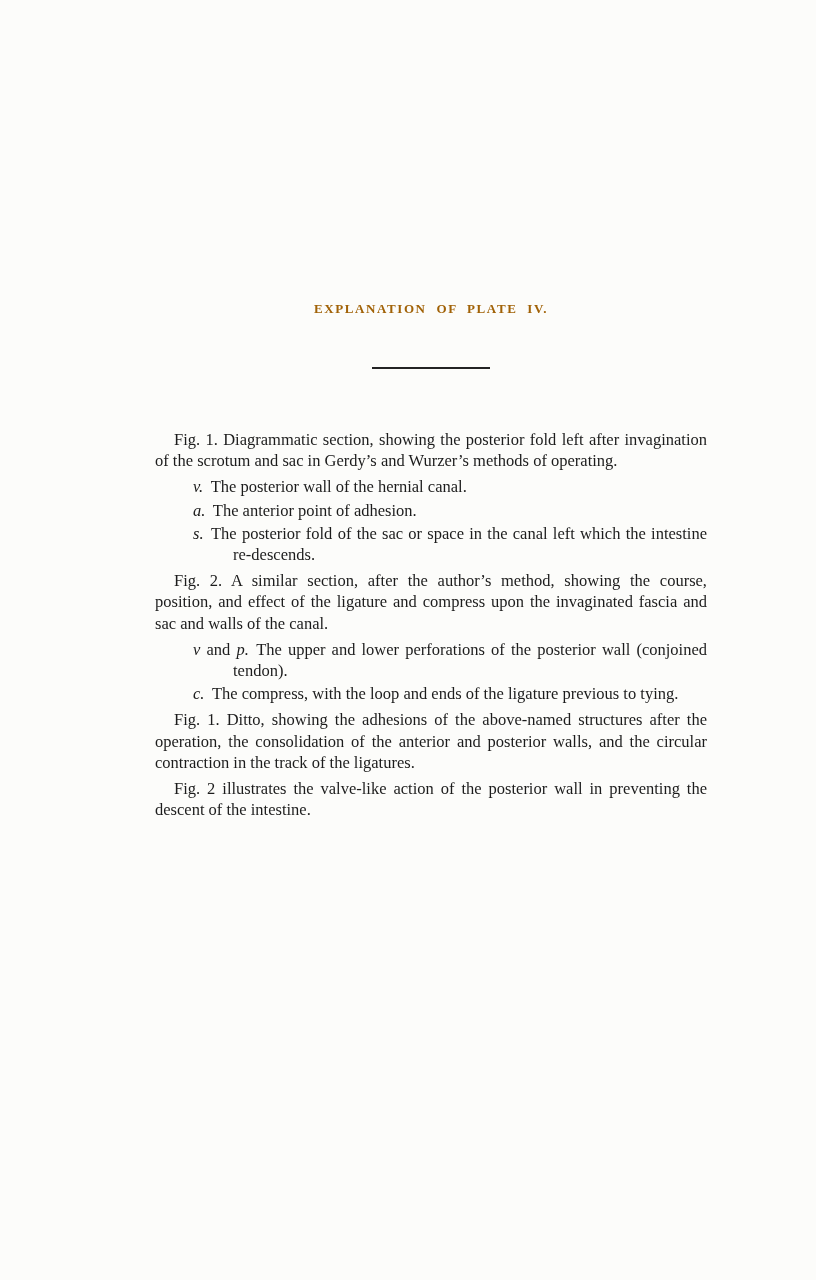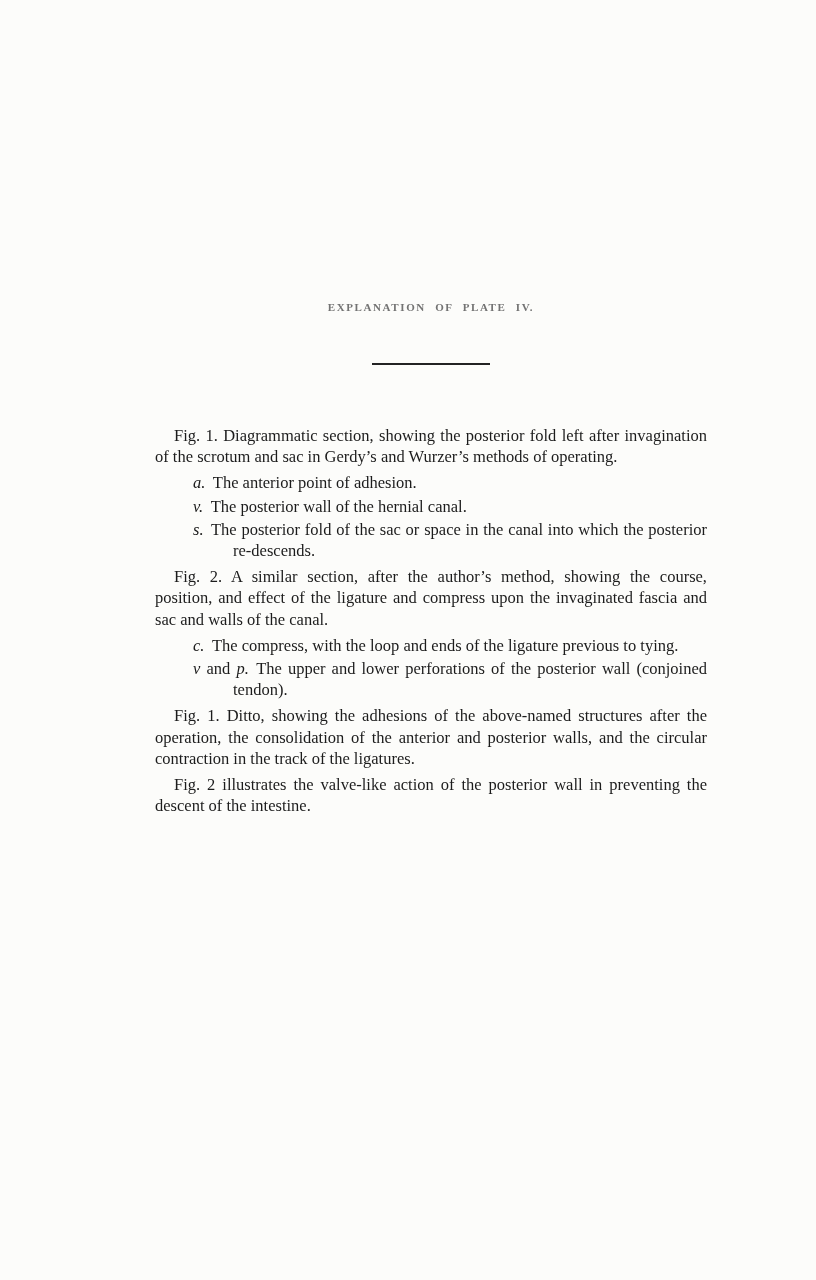--- a/index.html
+++ b/index.html
@@ -13,27 +13,27 @@
     position: relative;
     overflow: hidden;
   }
   .content {
     position: absolute;
     left: 155px;
     top: 301px;
     width: 552px;
   }
   .title {
-    font-size: 11px;
+    font-size: 13px;
     font-weight: bold;
     text-align: center;
     letter-spacing: 1.6px;
     word-spacing: 5px;
     margin: 0;
-    color: #737373;
+    color: #a16207;
   }
   .rule {
     width: 118px;
     height: 2px;
     background: #232323;
     margin: 50px auto 0 auto;
   }
   .para {
     text-align: justify;
     text-indent: 19px;
@@ -58,31 +58,31 @@
 
 <div class="page">
   <div class="content">
 
     <h1 class="title">EXPLANATION OF PLATE IV.</h1>
 
     <div class="rule"></div>
 
     <p class="para first">Fig. 1. Diagrammatic section, showing the posterior fold left after invagination of the scrotum and sac in Gerdy’s and Wurzer’s methods of operating.</p>
 
+    <p class="item"><span class="lbl"><span class="it">v.</span></span><span class="txt">The posterior wall of the hernial canal.</span></p>
+
     <p class="item"><span class="lbl"><span class="it">a.</span></span><span class="txt">The anterior point of adhesion.</span></p>
 
-    <p class="item"><span class="lbl"><span class="it">v.</span></span><span class="txt">The posterior wall of the hernial canal.</span></p>
-
-    <p class="item"><span class="lbl"><span class="it">s.</span></span><span class="txt">The posterior fold of the sac or space in the canal into which the posterior re-descends.</span></p>
+    <p class="item"><span class="lbl"><span class="it">s.</span></span><span class="txt">The posterior fold of the sac or space in the canal left which the intestine re-descends.</span></p>
 
     <p class="para">Fig. 2. A similar section, after the author’s method, showing the course, position, and effect of the ligature and compress upon the invaginated fascia and sac and walls of the canal.</p>
 
+    <p class="item"><span class="lbl"><span class="it">v</span><span> and </span><span class="it">p.</span></span><span class="txt">The upper and lower perforations of the posterior wall (conjoined tendon).</span></p>
+
     <p class="item"><span class="lbl"><span class="it">c.</span></span><span class="txt">The compress, with the loop and ends of the ligature previous to tying.</span></p>
-
-    <p class="item"><span class="lbl"><span class="it">v</span><span> and </span><span class="it">p.</span></span><span class="txt">The upper and lower perforations of the posterior wall (conjoined tendon).</span></p>
 
     <p class="para">Fig. 1. Ditto, showing the adhesions of the above-named structures after the operation, the consolidation of the anterior and posterior walls, and the circular contraction in the track of the ligatures.</p>
 
     <p class="para">Fig. 2 illustrates the valve-like action of the posterior wall in preventing the descent of the intestine.</p>
 
 
   </div>
 </div>
 
 </body></html>

